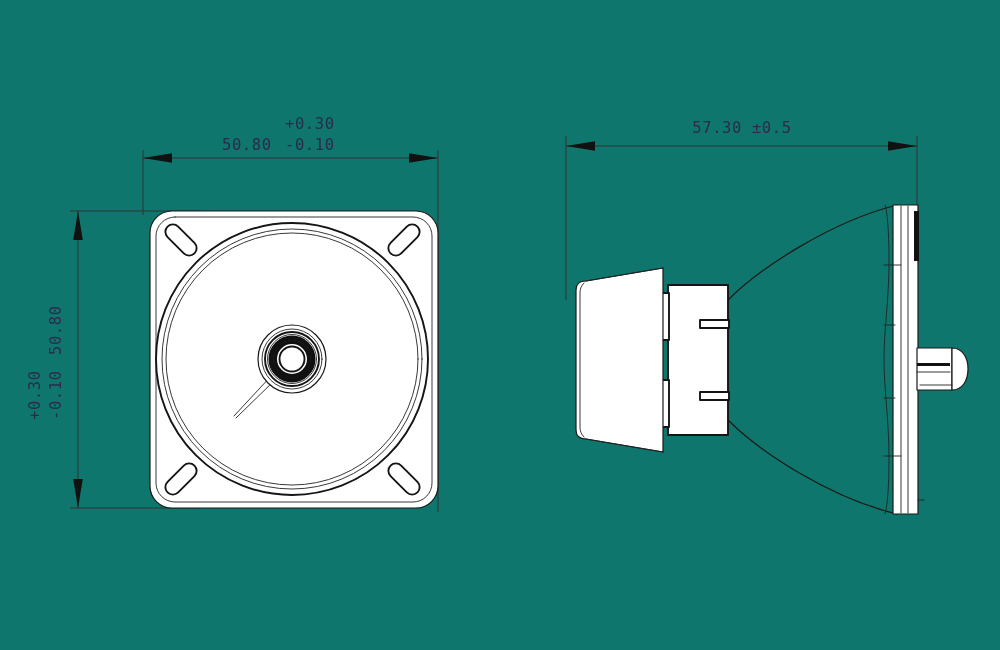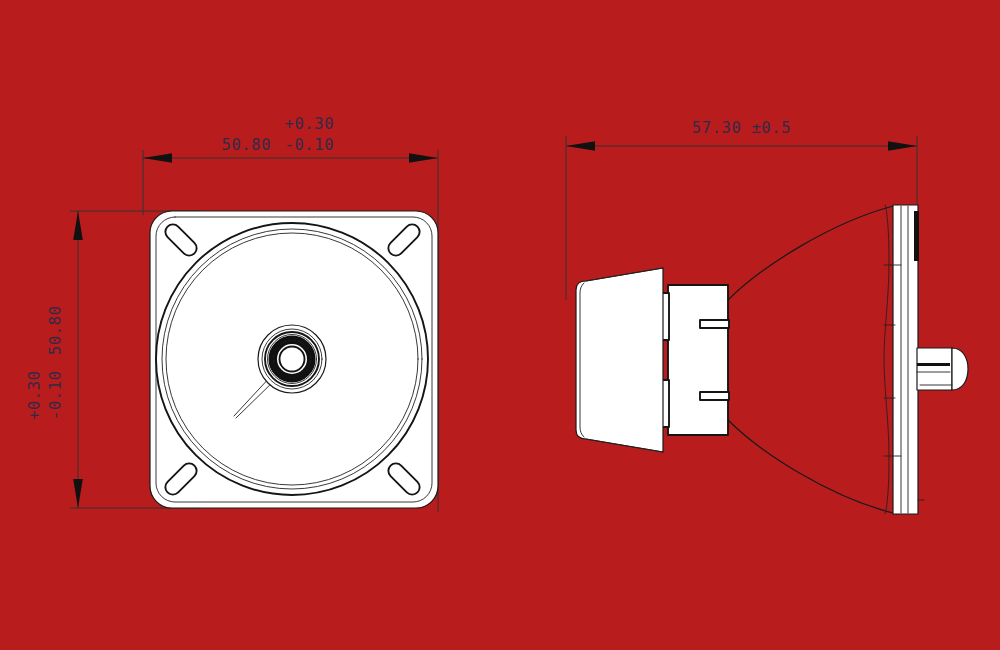--- a/index.html
+++ b/index.html
@@ -10,21 +10,21 @@
   body {
     width: 1000px;
     height: 650px;
     font-family: "DejaVu Sans Mono", monospace;
     overflow: hidden;
   }
   #drawing-root {
     position: relative;
     width: 1000px;
     height: 650px;
-    background: #b91c1c;
+    background: #0f766e;
   }
   svg#drawing-canvas {
     position: absolute;
     top: 0;
     left: 0;
     width: 1000px;
     height: 650px;
     display: block;
   }
   .part-line {

